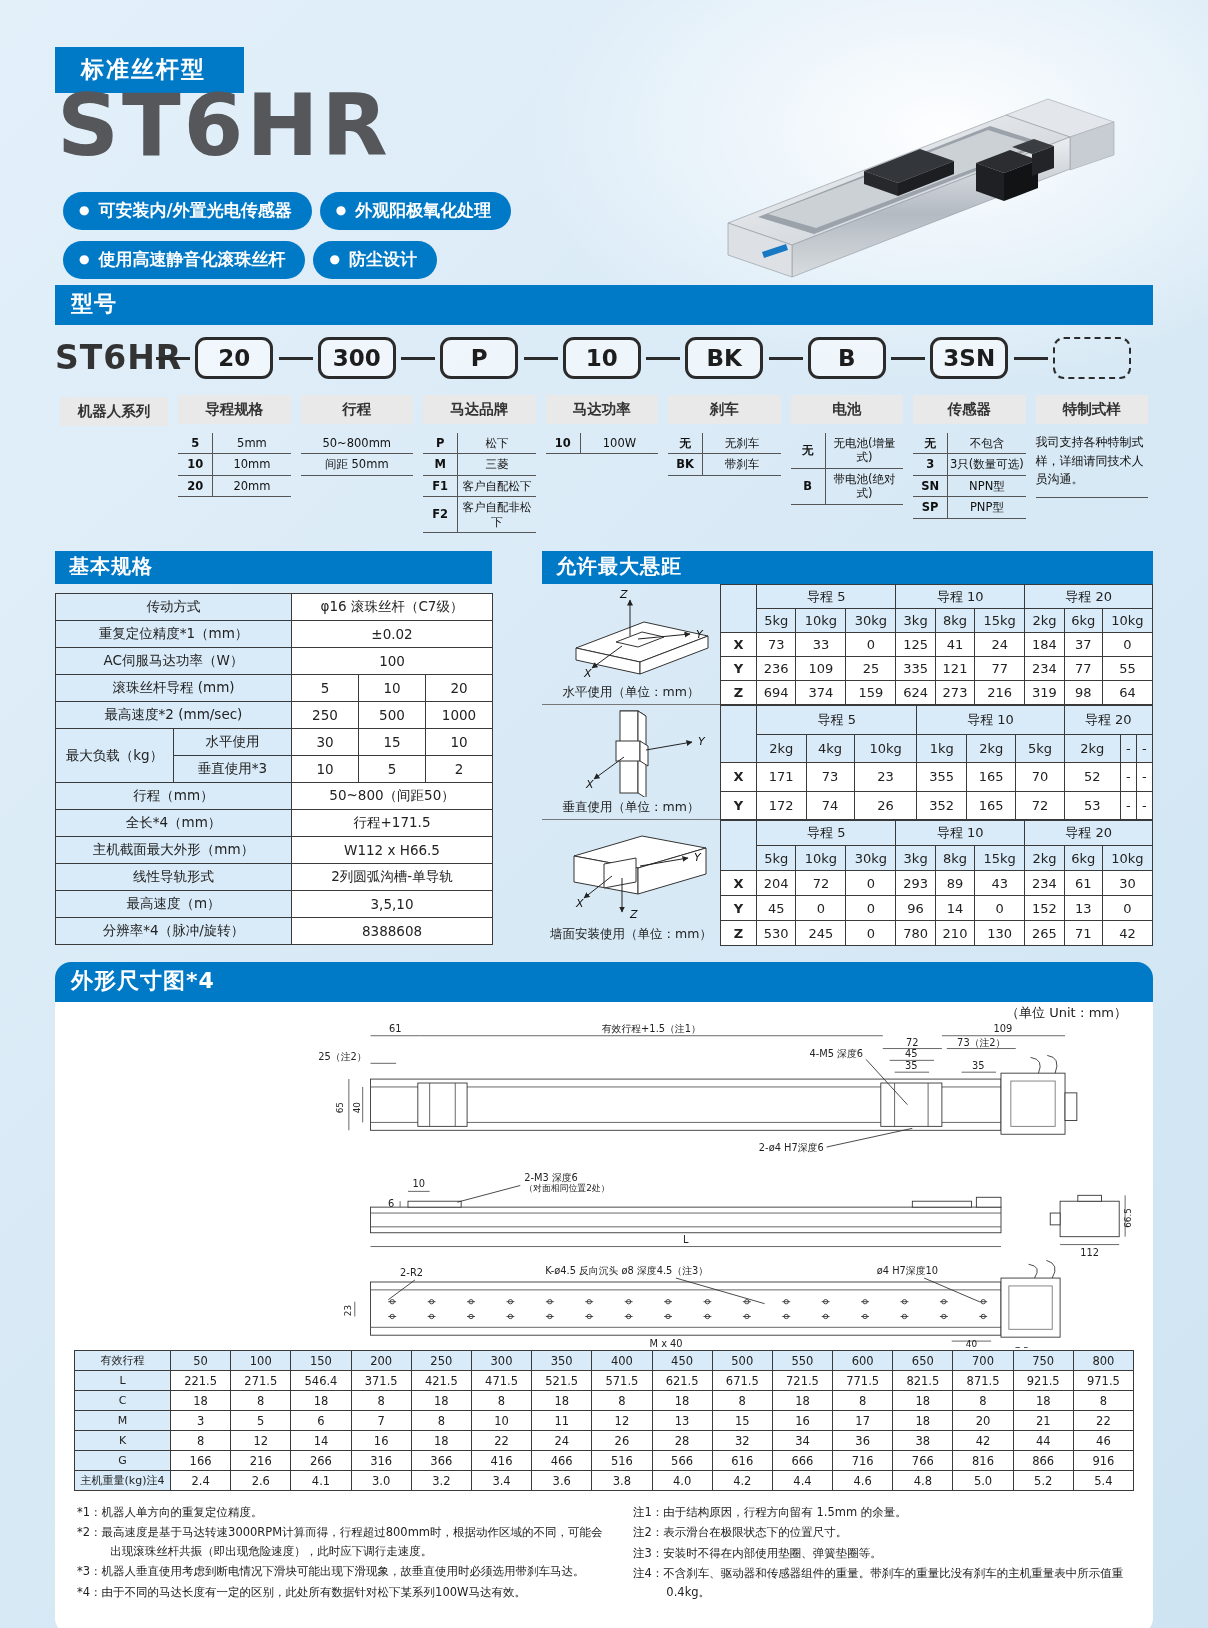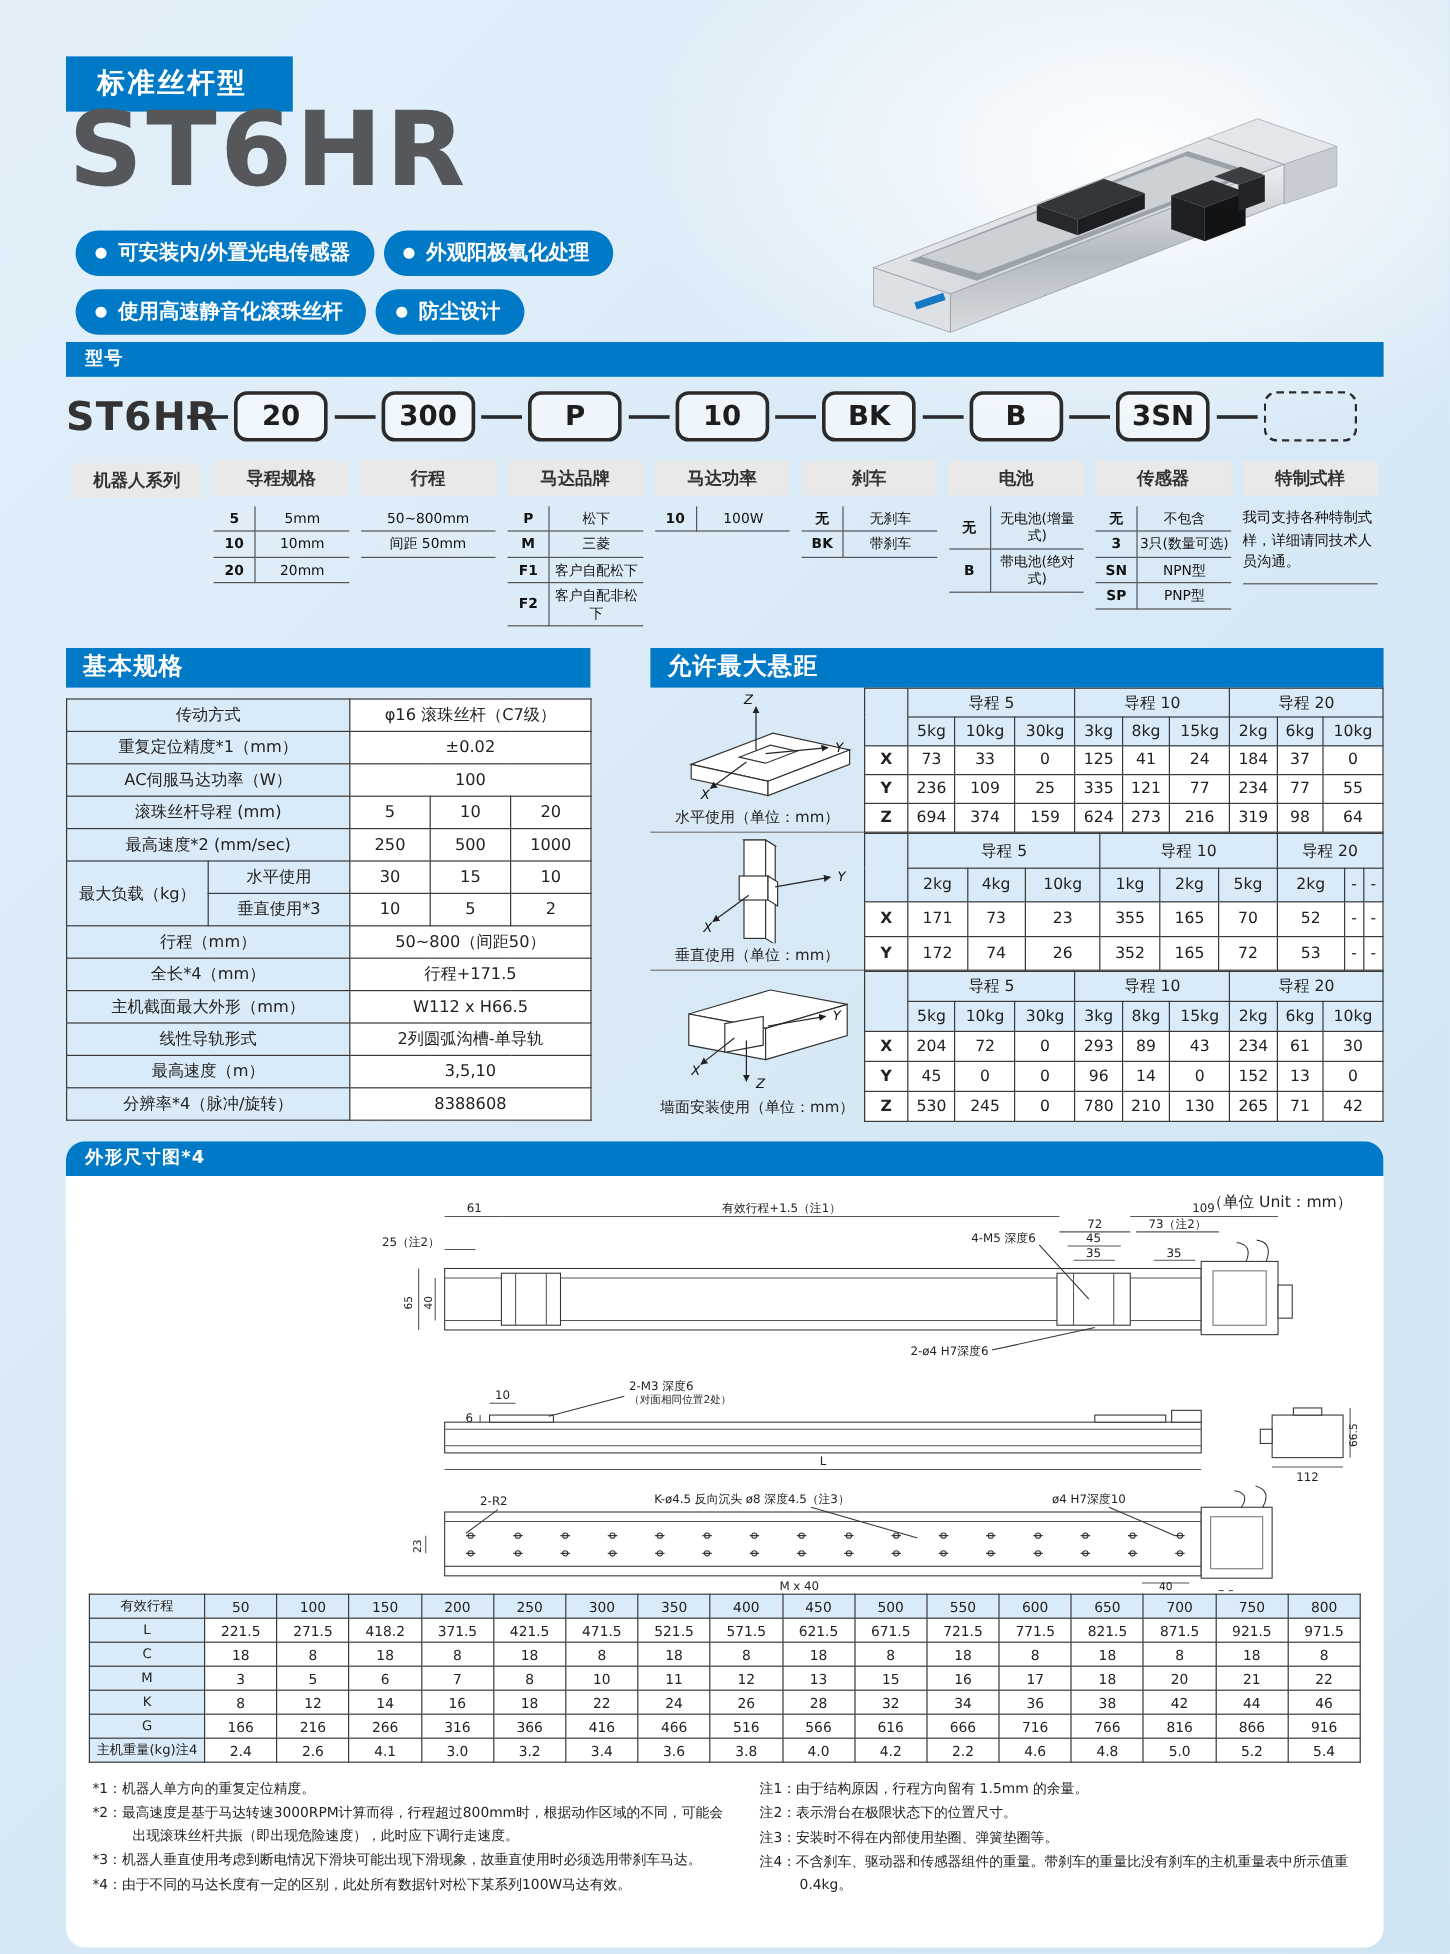--- a/index.html
+++ b/index.html
@@ -39,21 +39,21 @@
   .pill{
     background:var(--blue);color:#fff;border-radius:999px;
     font-size:17px;font-weight:bold;padding:7px 20px 8px 16px;white-space:nowrap;
   }
   .pill .bullet{font-size:12px;margin-right:9px;position:relative;top:-2px;}
   .product{position:absolute;right:-25px;top:55px;width:520px;height:230px;}
 
   
   .bar{
     background:var(--blue);color:#fff;font-weight:bold;
-    font-size:15px;padding:4px 16px 6px;letter-spacing:1px;
+    font-size:22px;padding:4px 16px 6px;letter-spacing:1px;
   }
   .bar.sub{font-size:20px;padding:2px 14px 4px;}
 
   
   .model-row{display:flex;margin-top:10px;min-height:200px;}
   .mcol{position:relative;flex:1;min-width:0;}
   .mcol.mprefix{flex:none;width:118px;}
   .prefix-text{font-size:33px;font-weight:bold;color:#333;line-height:46px;letter-spacing:1px;}
   .mbox{
     width:78px;height:42px;margin:2px auto 0;
@@ -834,21 +834,21 @@
             <td class="hdr">600</td>
             <td class="hdr">650</td>
             <td class="hdr">700</td>
             <td class="hdr">750</td>
             <td class="hdr">800</td>
           </tr>
           <tr>
             <td class="rowlbl">L</td>
             <td class="val">221.5</td>
             <td class="val">271.5</td>
-            <td class="val">418.2</td>
+            <td class="val">546.4</td>
             <td class="val">371.5</td>
             <td class="val">421.5</td>
             <td class="val">471.5</td>
             <td class="val">521.5</td>
             <td class="val">571.5</td>
             <td class="val">621.5</td>
             <td class="val">671.5</td>
             <td class="val">721.5</td>
             <td class="val">771.5</td>
             <td class="val">821.5</td>
@@ -937,21 +937,21 @@
             <td class="val">2.4</td>
             <td class="val">2.6</td>
             <td class="val">4.1</td>
             <td class="val">3.0</td>
             <td class="val">3.2</td>
             <td class="val">3.4</td>
             <td class="val">3.6</td>
             <td class="val">3.8</td>
             <td class="val">4.0</td>
             <td class="val">4.2</td>
-            <td class="val">2.2</td>
+            <td class="val">4.4</td>
             <td class="val">4.6</td>
             <td class="val">4.8</td>
             <td class="val">5.0</td>
             <td class="val">5.2</td>
             <td class="val">5.4</td>
           </tr>
         </tbody>
     </table>
 
     <div class="notes">

